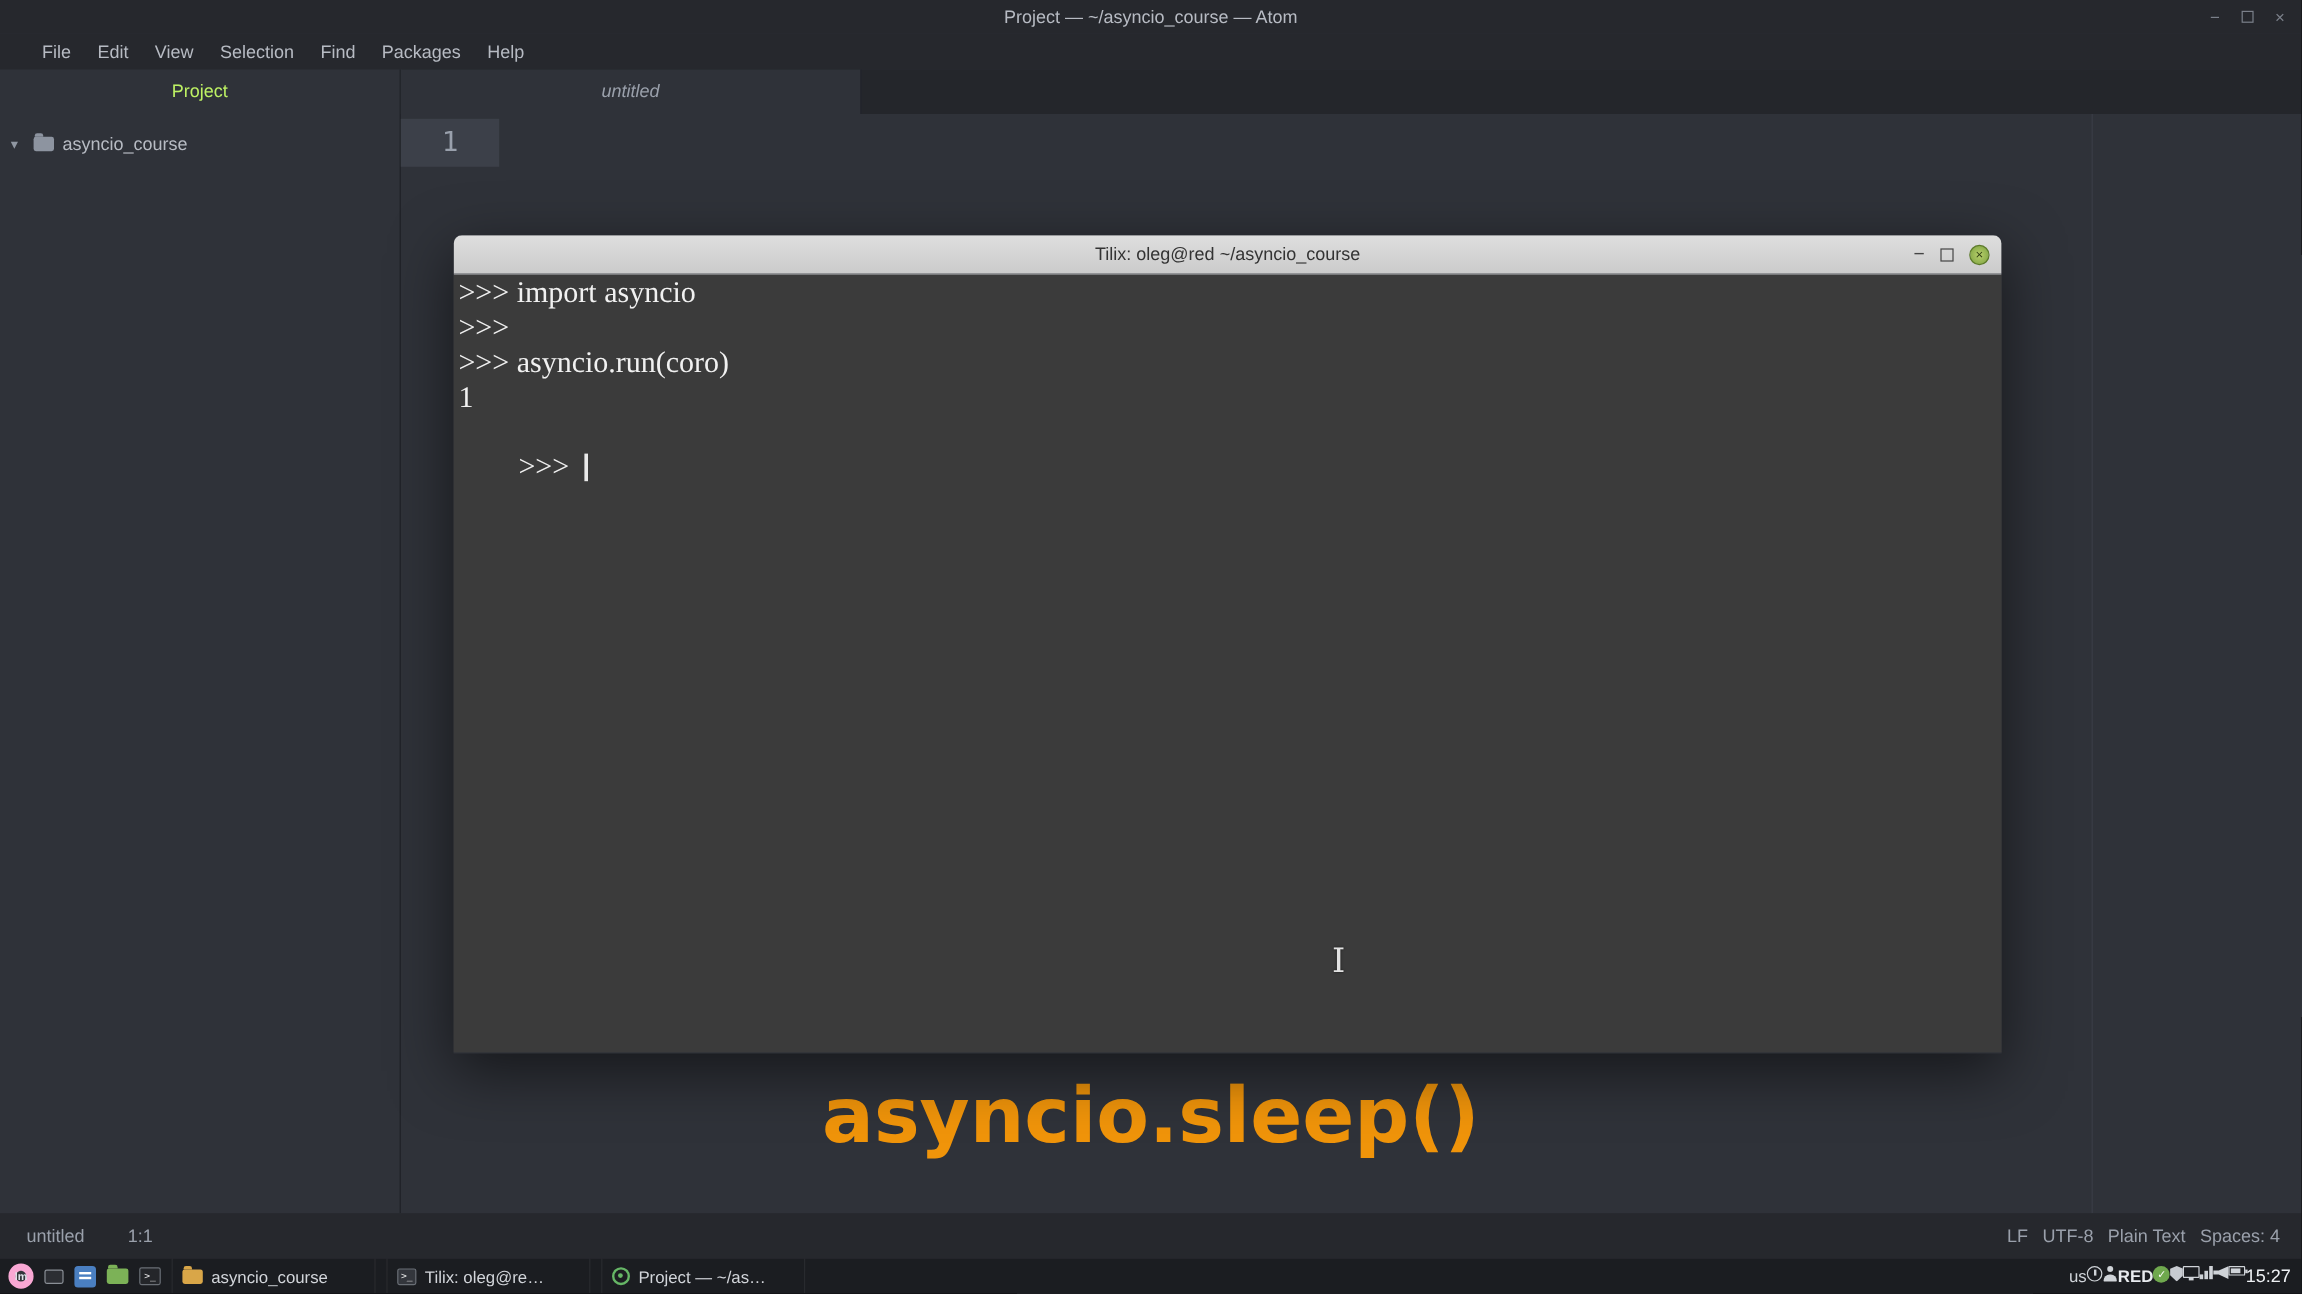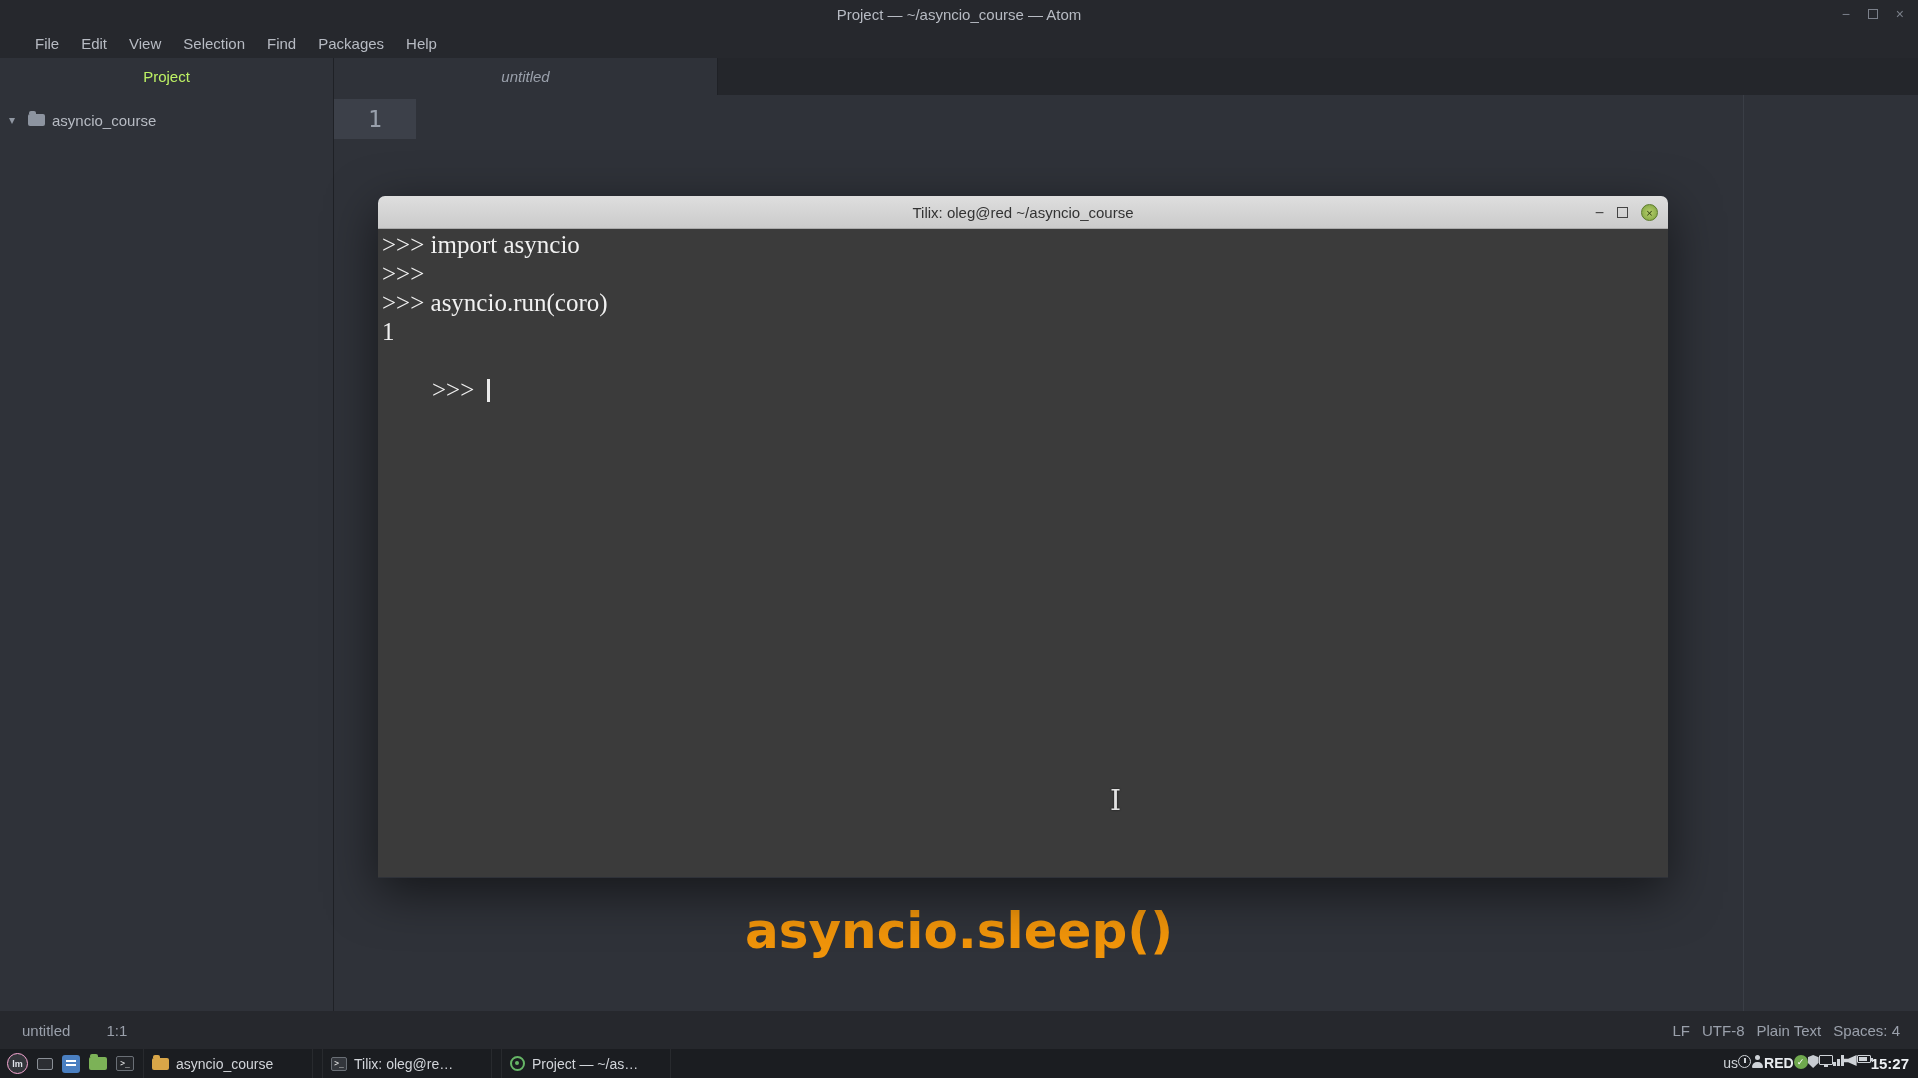--- a/index.html
+++ b/index.html
@@ -54,37 +54,37 @@
              border:1px solid #5c7a2a; color:#2f3e12; font-size:11px; display:flex; align-items:center;
              justify-content:center; }
   .term-body { height:648px; background:#3b3b3b; padding:1px 4px; color:#f1f1f1;
                font-family:Liberation Serif, serif; font-size:25px; line-height:29px; }
   .term-line { white-space:pre; }
   .caret { display:inline-block; width:3px; height:23px; background:#eaeaea; margin-left:13px;
            vertical-align:middle; margin-bottom:3px; }
 
   
   .caption { position:absolute; left:0; right:0; top:898px; text-align:center;
-             font-family:"DejaVu Sans",sans-serif; font-weight:700; font-size:50px; line-height:66px; }
+             font-family:"DejaVu Sans",sans-serif; font-weight:700; font-size:64px; line-height:66px; }
 
   
   .ibeam { position:absolute; left:1110px; top:784px; font-family:"DejaVu Serif",serif; font-size:28px;
            color:#e2e2e2; text-shadow:0 0 2px rgba(0,0,0,.7); z-index:9; }
 
   
   .status-bar { position:absolute; left:0; right:0; bottom:29px; height:38px; background:#26282d;
                 display:flex; align-items:center; justify-content:space-between; padding:0 18px 0 22px;
                 font-size:15px; color:#9aa0ab; }
   .status-left { display:flex; gap:36px; }
   .status-right { display:flex; gap:12px;align-items:center; }
 
   
   .taskbar { position:absolute; left:0; right:0; bottom:0; height:29px; background:#1b1d21;
              display:flex; align-items:center; padding:0 7px; gap:9px; }
-  .mint-logo { width:21px; height:21px; border-radius:50%; background:#33363b; border:1px solid #f9a8d4;
+  .mint-logo { width:21px; height:21px; border-radius:50%; background:#33363b; border:6px solid #f9a8d4;
                color:#dfe3e9; font-size:9px; font-weight:bold; display:flex; align-items:center;
                justify-content:center; flex:none; }
   .show-desktop { width:16px; height:12px; border:1px solid #8a8f96; background:#2c2e33; border-radius:2px; flex:none; }
   .launch-editor { width:18px; height:18px; border-radius:3px; background:#4a7fc1; position:relative; flex:none; }
   .launch-editor::after { content:""; position:absolute; left:4px; top:5px; width:10px; height:2px;
                           background:#fff; box-shadow:0 4px 0 #fff; }
   .launch-files { width:18px; height:13px; background:#7cb257; border-radius:2px; position:relative; flex:none; }
   .launch-files::before { content:""; position:absolute; top:-3px; left:1px; width:8px; height:3px;
                           background:#7cb257; border-radius:2px 2px 0 0; }
   .launch-term { width:18px; height:15px; background:#24262a; border:1px solid #6a6f76; border-radius:2px;
@@ -99,21 +99,21 @@
                          background:#d9a648; border-radius:2px 2px 0 0; }
   .mini-term { width:16px; height:14px; background:#33363c; border:1px solid #6a6f76; border-radius:2px;
                color:#e8e8e8; font-family:"DejaVu Sans Mono",monospace; font-size:8px; line-height:12px;
                text-align:center; flex:none; }
   .mini-atom { width:15px; height:15px; border-radius:50%; border:2px solid #66b666; position:relative; flex:none; }
   .mini-atom::after { content:""; position:absolute; left:3px; top:3px; width:4px; height:4px;
                       border-radius:50%; background:#66b666; }
   .task-spacer { flex:1; }
   .tray { display:flex; align-items:flex-start; color:#cfd3d8; font-size:14px; padding-right:2px; }
   .tray .user { font-weight:bold; color:#e8ebef; }
-  .tray .time { font-weight:bold; font-size:15px; color:#eef1f4; }
+  .tray .time { font-weight:normal; font-size:15px; color:#eef1f4; }
   .clock-icon { width:13px; height:13px; border:1px solid #cfd3d8; border-radius:50%; position:relative; flex:none; }
   .clock-icon::after { content:""; position:absolute; left:5px; top:2px; width:2px; height:5px; background:#cfd3d8; }
   .user-icon { width:13px; height:13px; position:relative; flex:none; }
   .user-icon::before { content:""; position:absolute; top:0; left:4px; width:5px; height:5px;
                        border-radius:50%; background:#cfd3d8; }
   .user-icon::after { content:""; position:absolute; bottom:0; left:1px; width:11px; height:6px;
                       border-radius:5px 5px 1px 1px; background:#cfd3d8; }
   .update-icon { width:14px; height:14px; border-radius:50%; background:#6fa84e; color:#fff; font-size:9px;
                  display:flex; align-items:center; justify-content:center; flex:none; }
   .shield-icon { width:11px; height:13px; background:#c7cbd1; flex:none;

